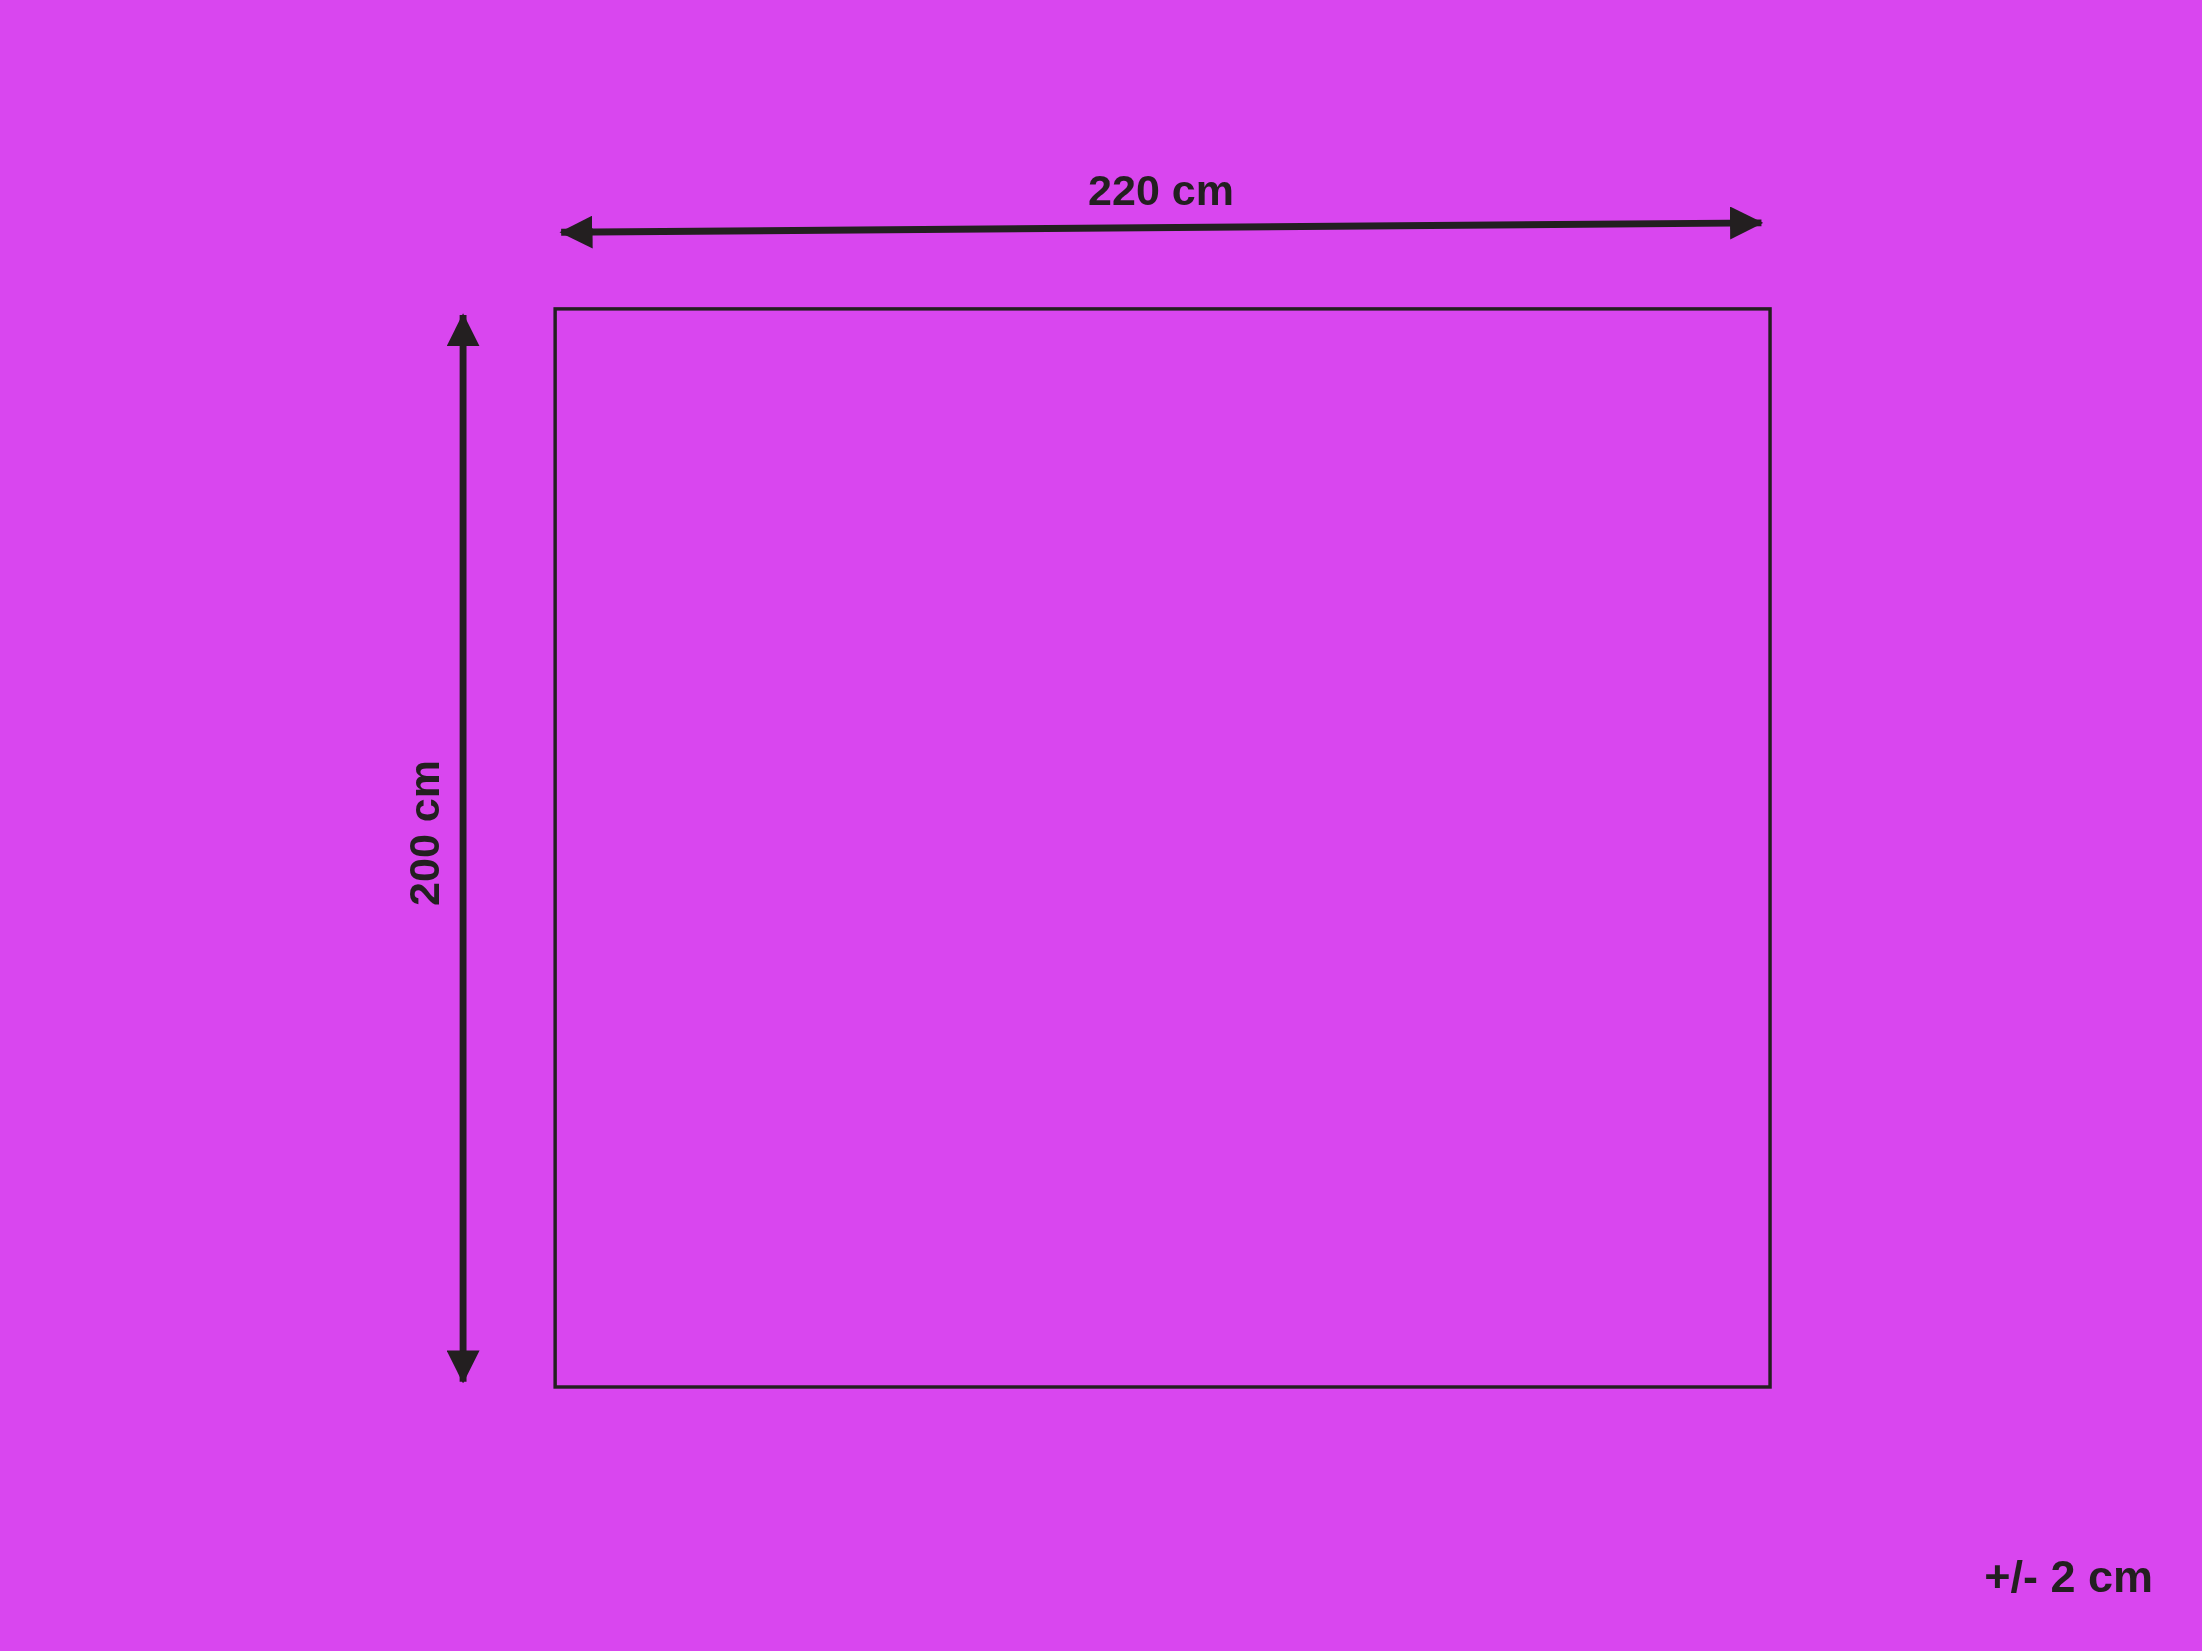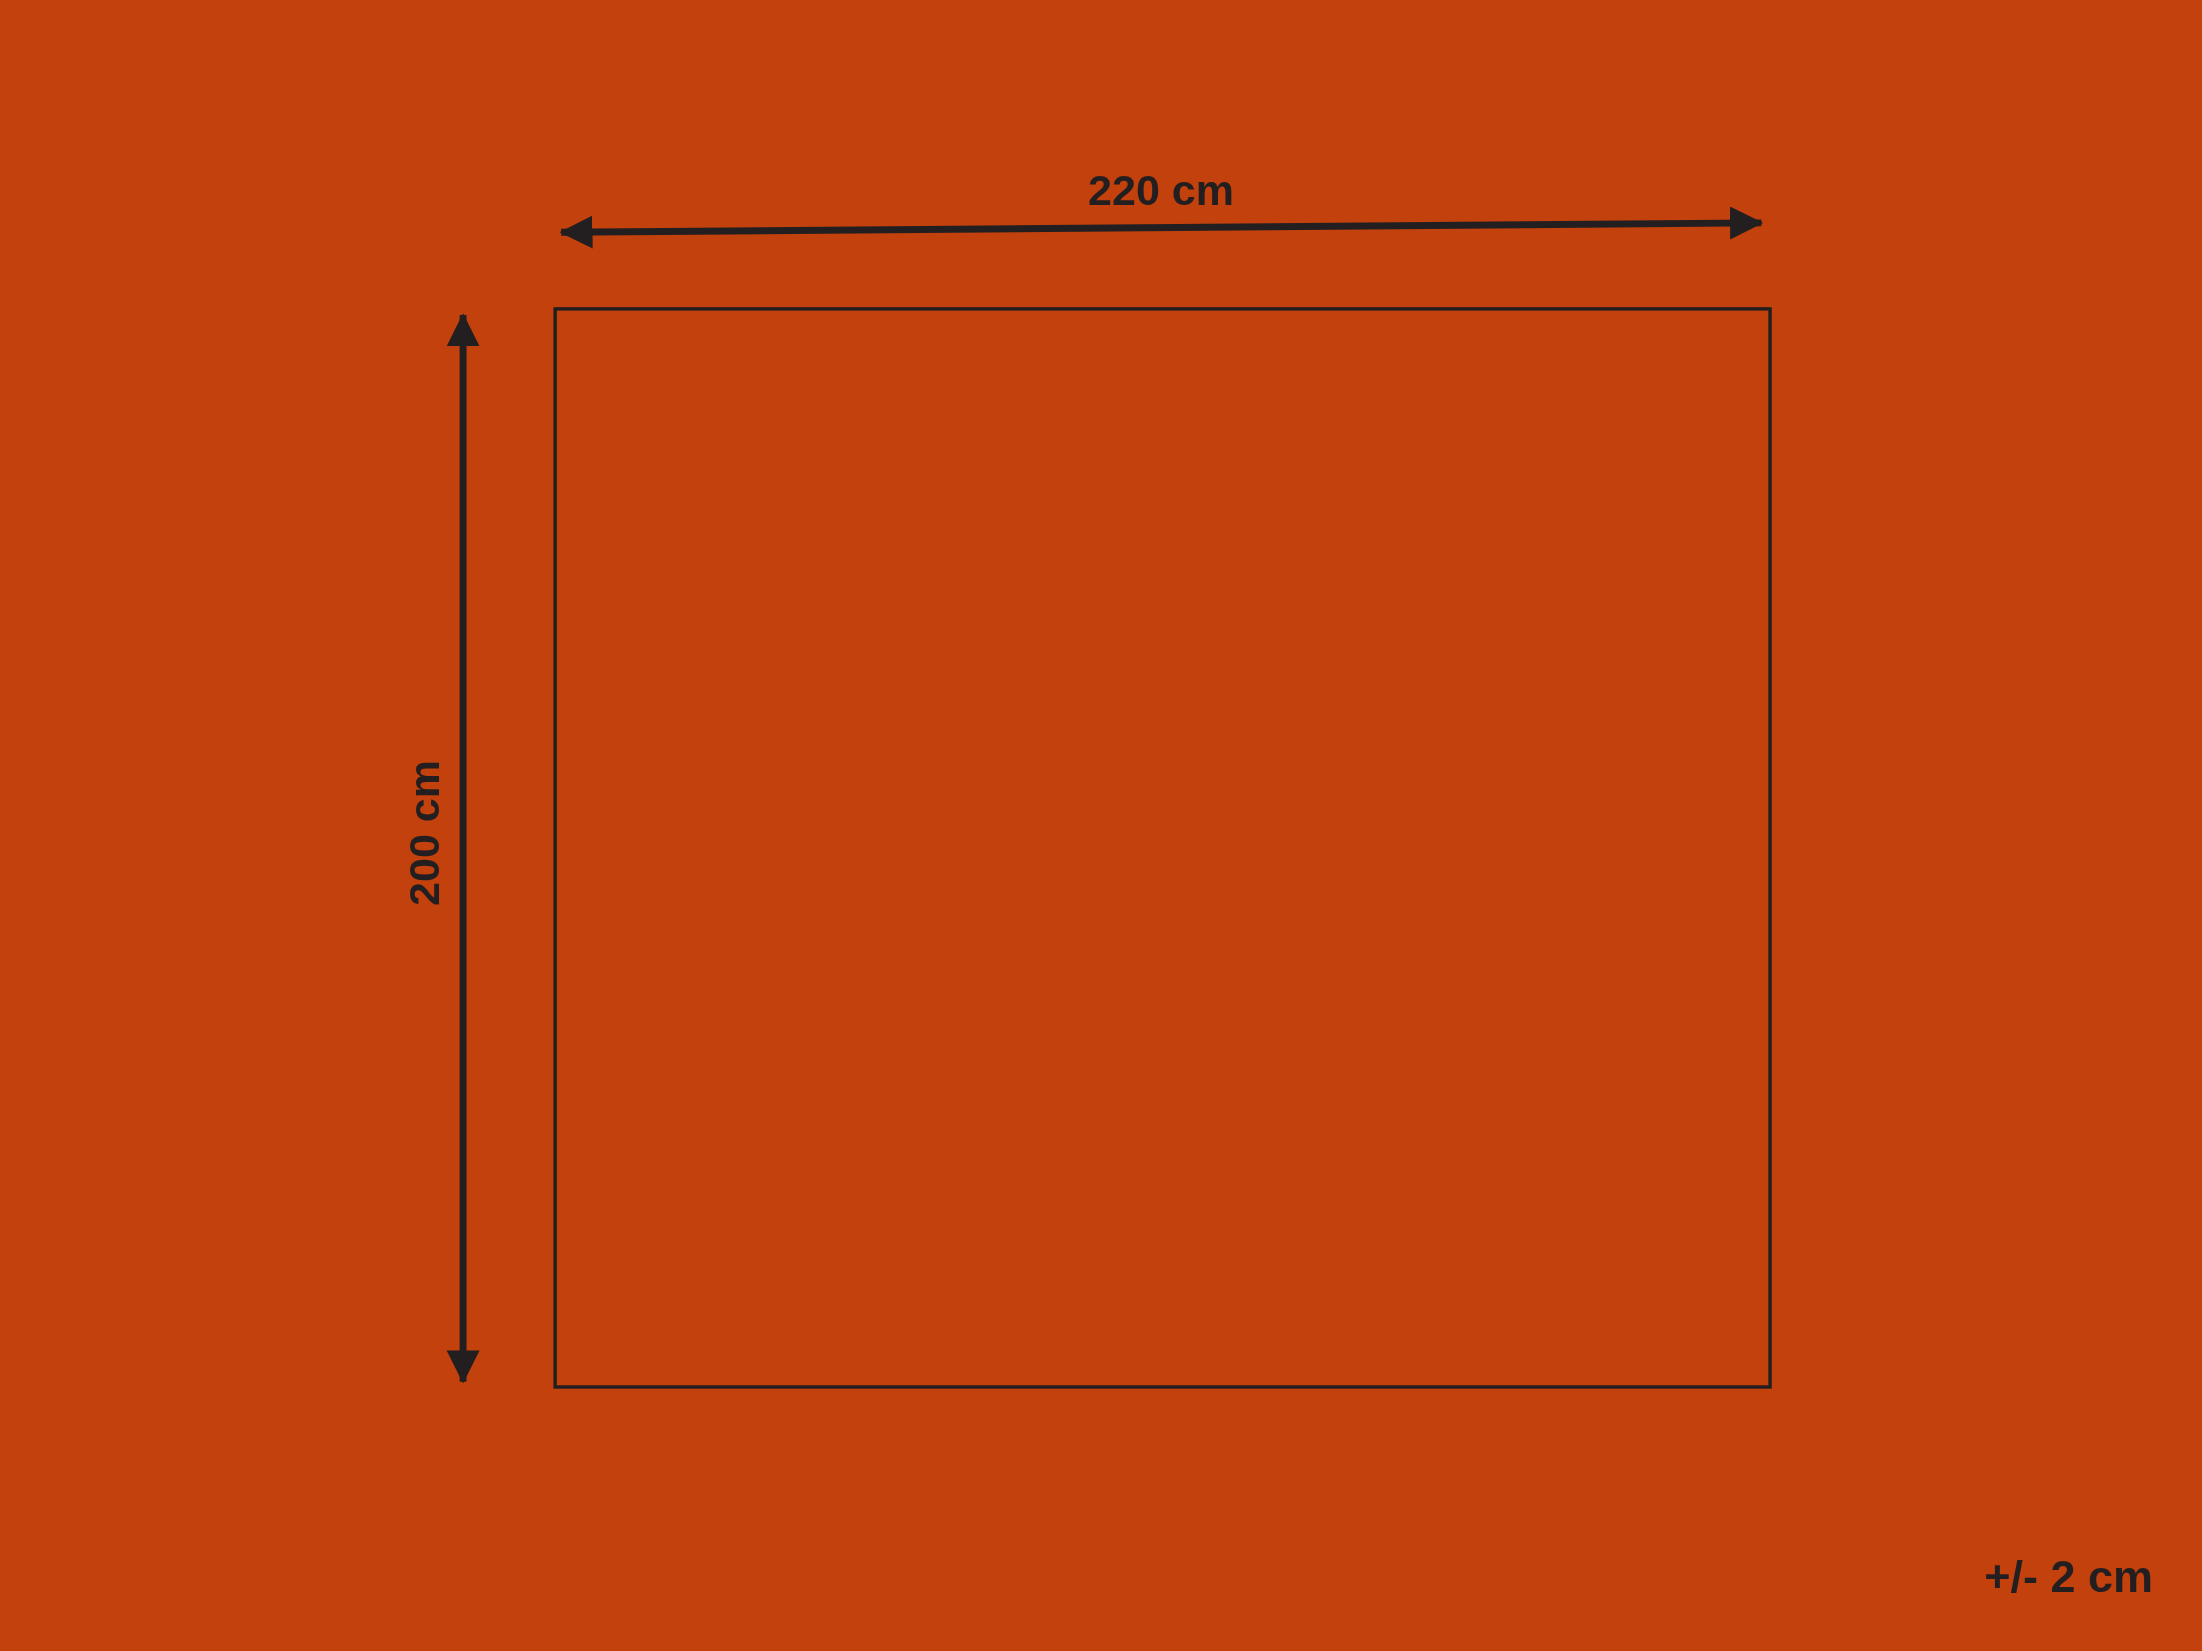--- a/index.html
+++ b/index.html
@@ -4,21 +4,21 @@
 <style>
   html, body {
     margin: 0;
     padding: 0;
     background: #ffffff;
   }
   .canvas {
     position: relative;
     width: 2203px;
     height: 1652px;
-    background: #c2410c;
+    background: #d946ef;
     overflow: hidden;
     font-family: "Liberation Sans", sans-serif;
   }
   .diagram-svg {
     position: absolute;
     left: 0;
     top: 0;
   }
   .dim-label {
     position: absolute;

